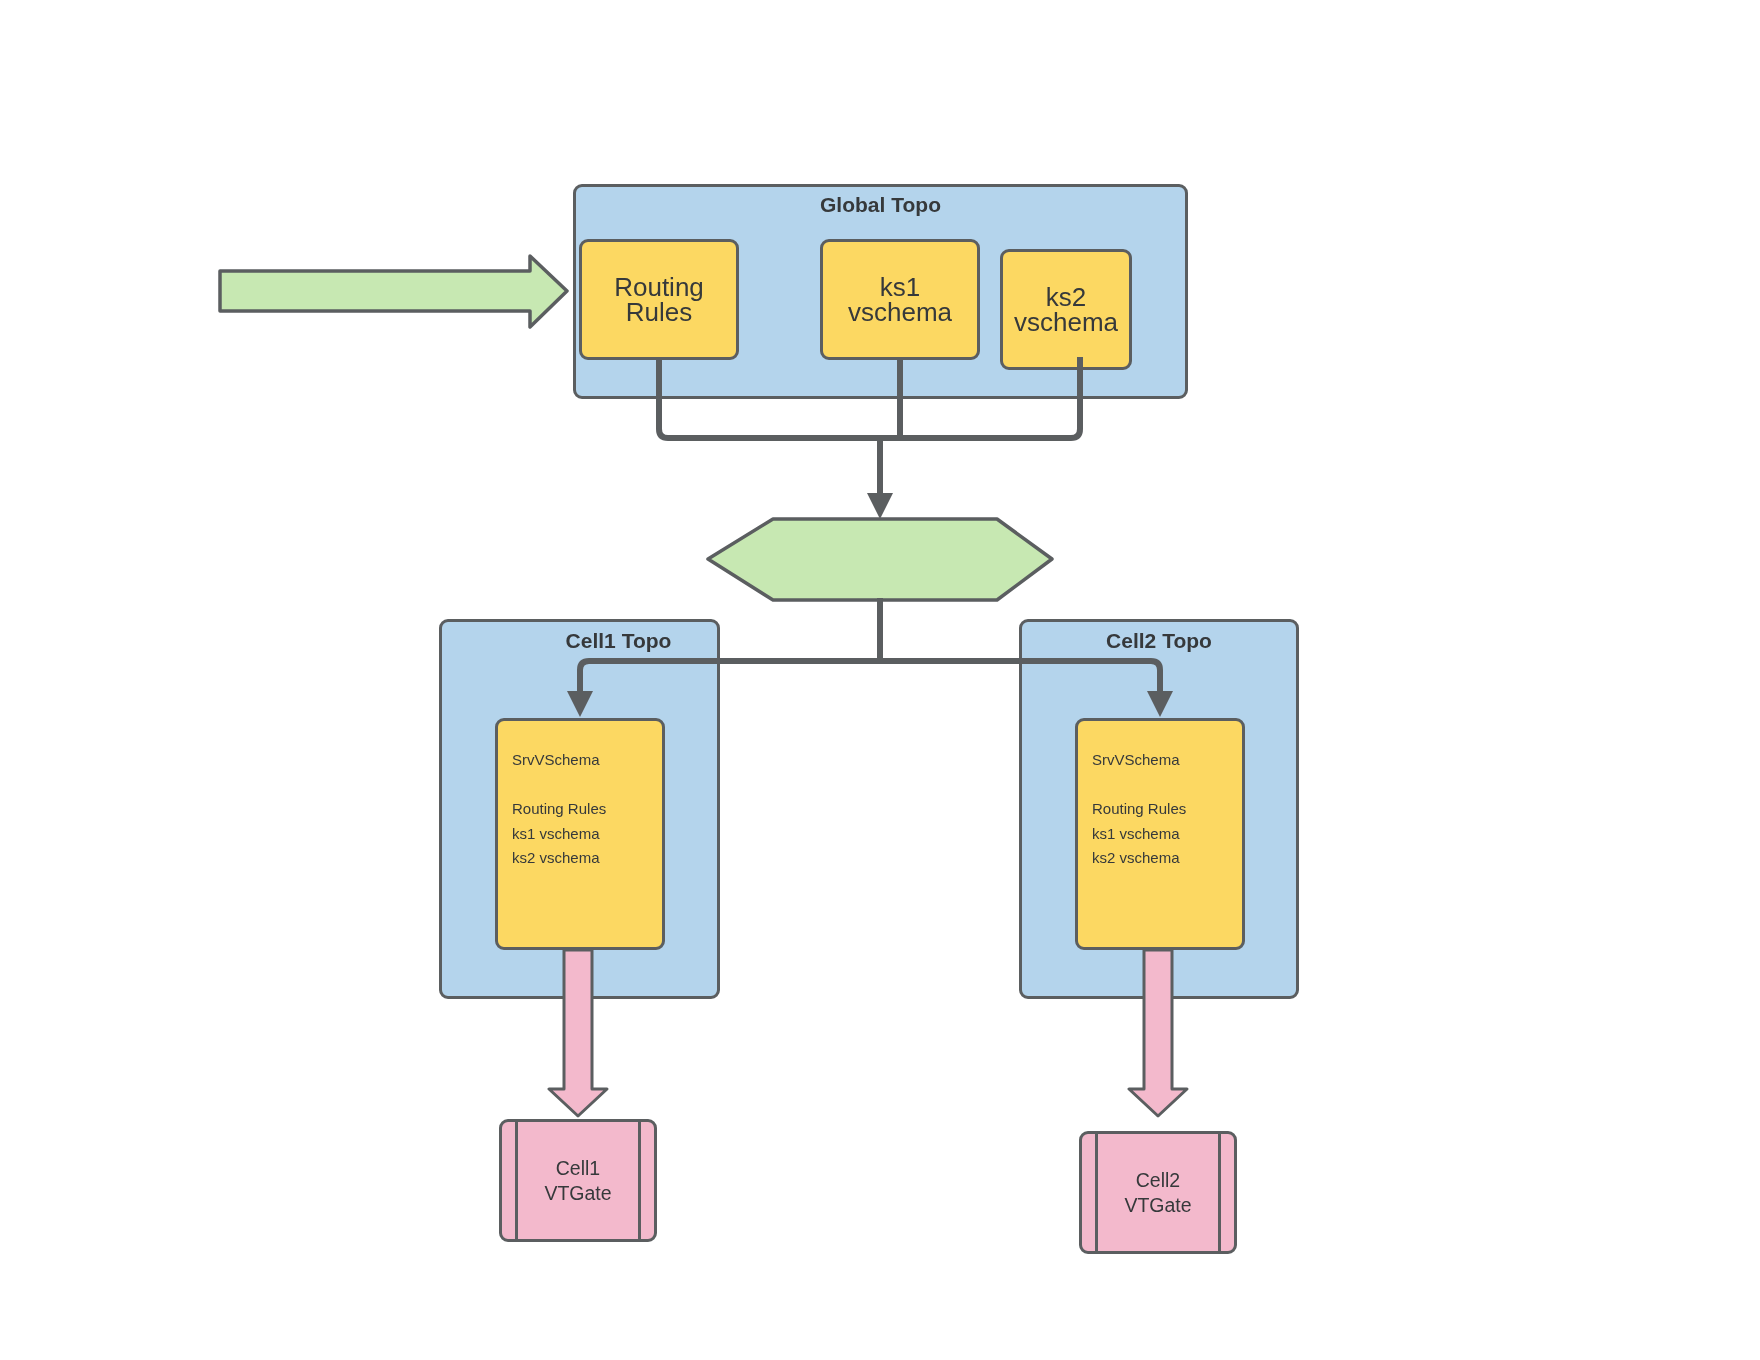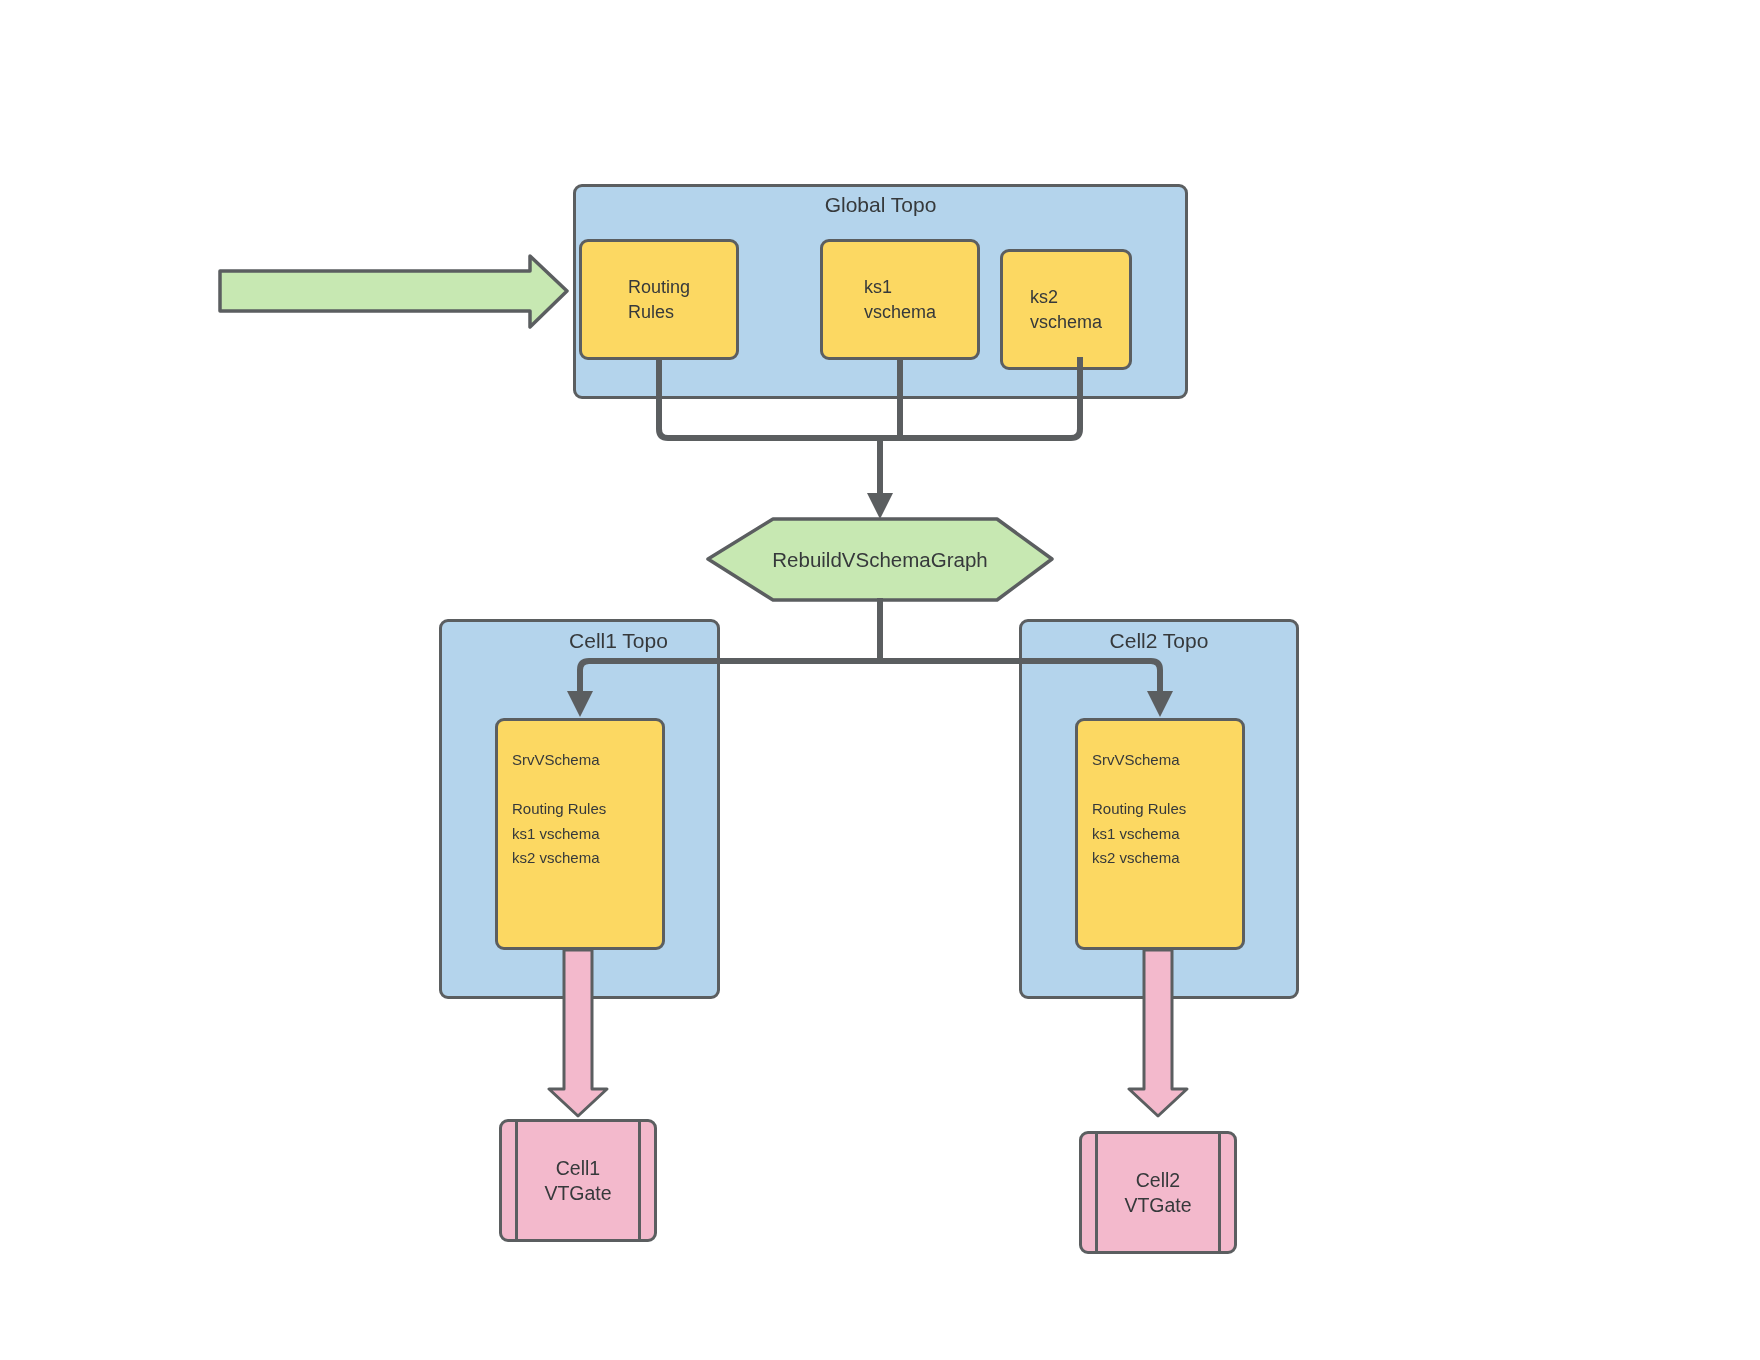--- a/index.html
+++ b/index.html
@@ -8,30 +8,30 @@
     font-family:"Liberation Sans", sans-serif;color:var(--text);
   }
   .abs{position:absolute;box-sizing:border-box;}
   .group{
     background:var(--blue);
     border:3px solid var(--line);
     border-radius:9px;
   }
   .group-title{
     position:absolute;box-sizing:border-box;
-    font-weight:normal;font-size:21px;line-height:26px;
+    font-weight:bold;font-size:21px;line-height:26px;
     text-align:center;color:var(--text);z-index:2;white-space:pre-line;
   }
   .node{
     background:var(--yellow);
     border:3px solid var(--line);
     border-radius:9px;
     display:flex;align-items:center;justify-content:center;
-    white-space:pre-line;
-    font-size:18px;line-height:24.5px;color:var(--text);z-index:2;
+    text-align:center;white-space:pre-line;
+    font-size:26px;line-height:24.5px;color:var(--text);z-index:2;
   }
   .srv-node{
     background:var(--yellow);
     border:3px solid var(--line);
     border-radius:9px;
     white-space:pre-line;text-align:left;
     font-size:15px;line-height:24.6px;color:var(--text);
     padding:27px 8px 0 14px;z-index:2;
   }
   .vtgate{
@@ -115,15 +115,14 @@
     <path class="conn" d="M880,598 L880,661"></path>
     <path class="conn" d="M880,661 L589,661 Q580,661 580,670 L580,693"></path>
     <polygon class="arrowhead" points="580,717 567,691 593,691"></polygon>
     <path class="conn" d="M880,661 L1151,661 Q1160,661 1160,670 L1160,693"></path>
     <polygon class="arrowhead" points="1160,717 1147,691 1173,691"></polygon>
 
     <polygon class="shape-pink" points="564,950 592,950 592,1089 607,1089 578,1116 549,1089 564,1089"></polygon>
     <polygon class="shape-pink" points="1144,950 1172,950 1172,1089 1187,1089 1158,1116 1129,1089 1144,1089"></polygon>
   </svg>
 
-  <div class="overlay-label" style="left:708px;top:519px;width:344px;height:81px;font-size:20.5px;">RebuildVSchemaGraph</div>
 
 </div>
 
 </body></html>

